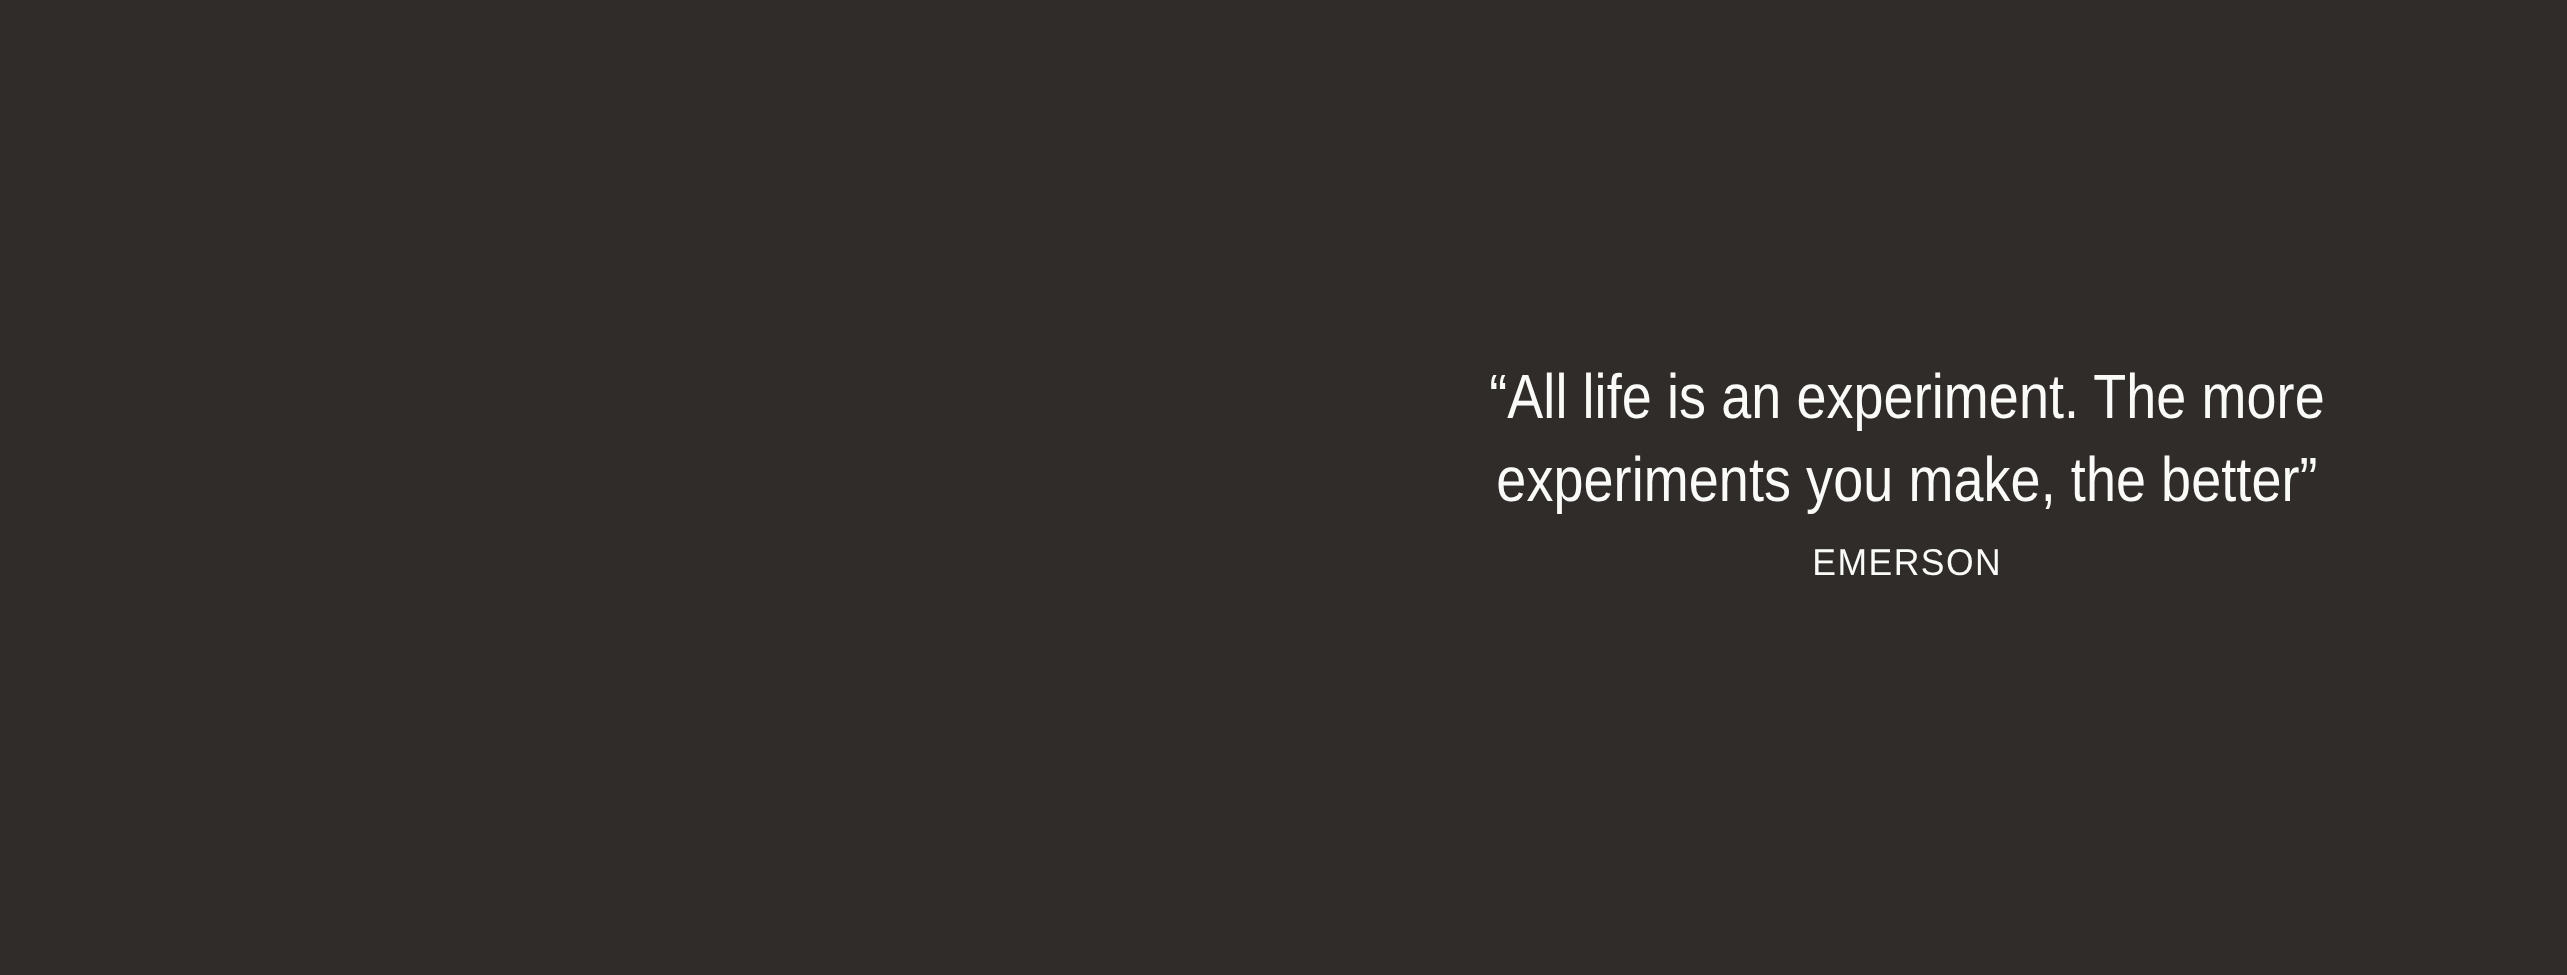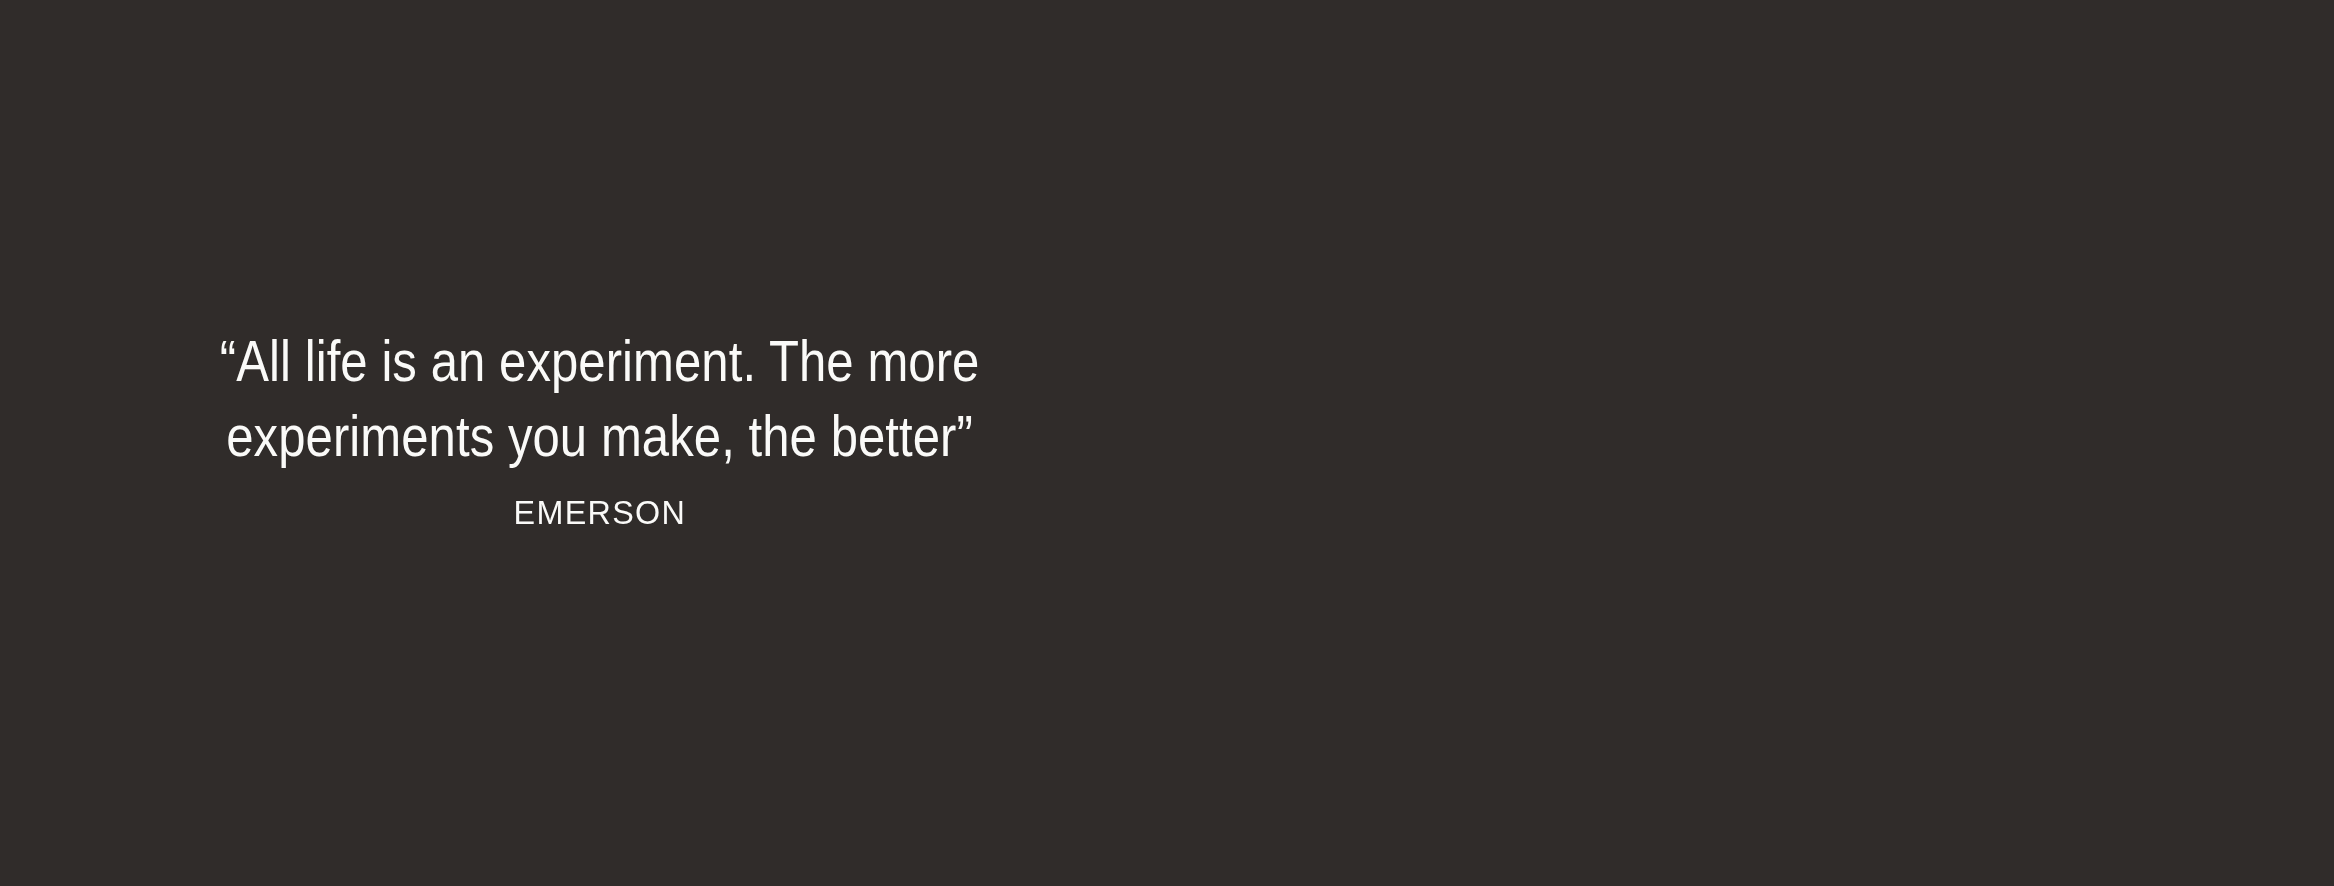--- a/index.html
+++ b/index.html
@@ -18,21 +18,21 @@
   }
 
   
   .quote-canvas {
     position: relative;
     width: 2334px;
     height: 886px;
     background: #302c2a;
     display: flex;
     align-items: center;
-    justify-content: flex-start;
+    justify-content: flex-end;
     box-sizing: border-box;
   }
 
   
   .quote-block {
     position: relative;
     top: -14px;           
     width: 1200px;
     text-align: center;
     display: flex;

